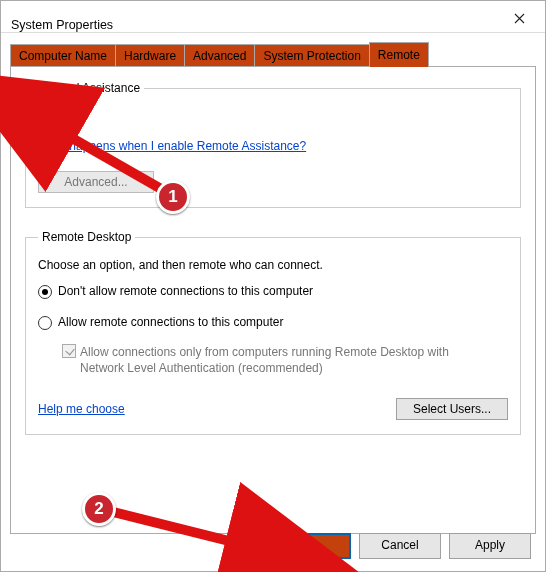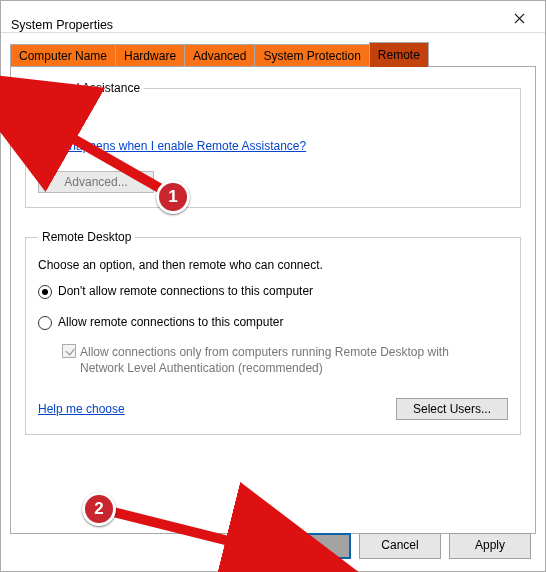--- a/index.html
+++ b/index.html
@@ -54,21 +54,21 @@
     border: 1px solid #aaa;
     border-bottom: none;
     padding: 4px 8px 4px 8px;
     background: #fff;
     font-size: 12px;
     position: relative;
     margin-right: -1px;
     bottom: -1px;
   }
   .tab.inactive {
-    background: #f97316;
+    background: #c2410c;
   }
   .tab.active {
     background: #c2410c;
     z-index: 2;
     padding-top: 5px;
     padding-bottom: 5px;
   }
   .tabpanel {
     border: 1px solid #aaa;
     background: #fff;
@@ -115,21 +115,21 @@
   .btn {
     border: 1px solid #a0a0a0;
     background: #e6e6e6;
     padding: 3px 8px;
     font-size: 12px;
     min-width: 90px;
     text-align: center;
   }
   .btn.primary {
     border: 2px solid #0a64ad;
-    background: #a3a3a3;
+    background: #c2410c;
   }
   .btn.disabled {
     color: #777;
     background: #e9e9e9;
     border-color: #bbb;
   }
   .advanced-row {
     display:flex; margin-top:18px;
   }
   .radio {

